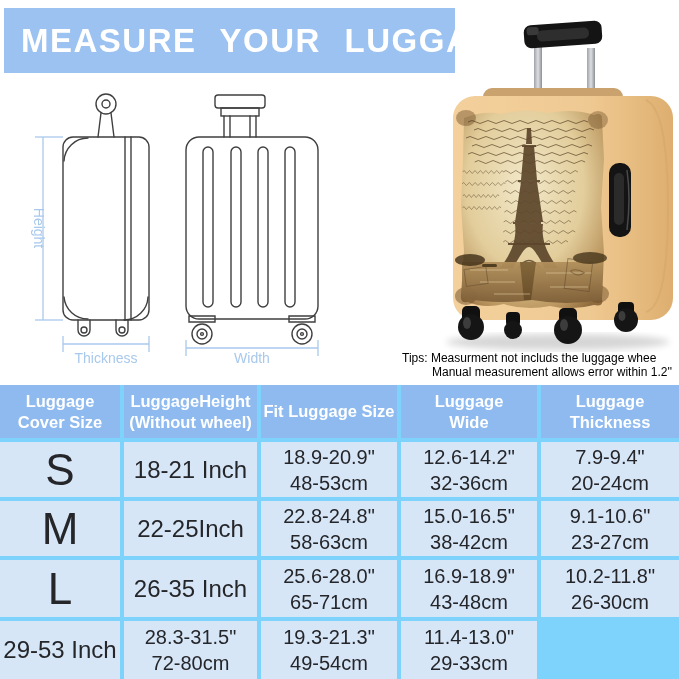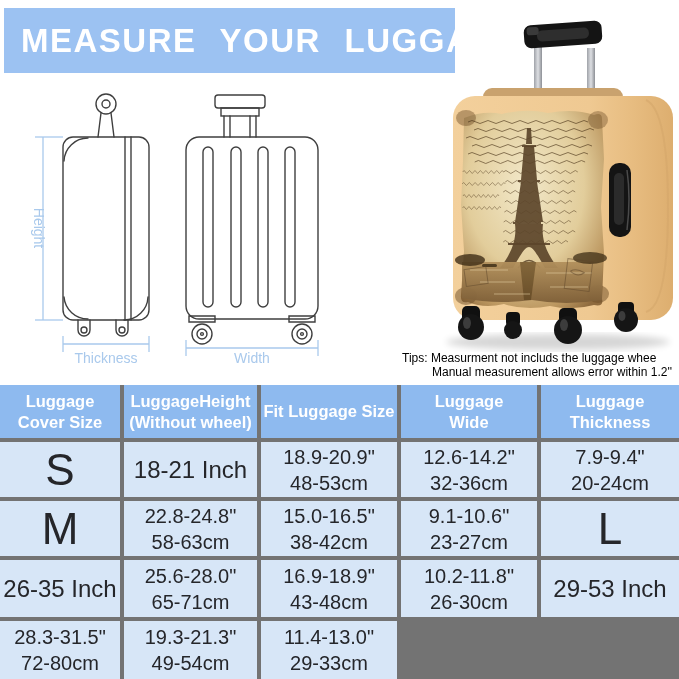--- a/index.html
+++ b/index.html
@@ -63,21 +63,21 @@
 
   
   .size-table {
     position: absolute;
     left: 0; top: 385px;
     width: 679px; height: 294px;
     display: grid;
     grid-template-columns: 120px 133px 136px 136px 1fr;
     grid-template-rows: 53px 55px 55px 57px 1fr;
     gap: 4px;
-    background: #737373;
+    background: #7dd3fc;
   }
   .cell {
     display: flex;
     align-items: center;
     justify-content: center;
     text-align: center;
     white-space: pre-line;
   }
   .cell.head {
     background: #8EBAEF;
@@ -320,20 +320,21 @@
     <div class="cell body size-cell">S</div>
     <div class="cell body fit-cell">18-21 Inch</div>
     <div class="cell body val-cell">18.9-20.9"
 48-53cm</div>
     <div class="cell body val-cell">12.6-14.2"
 32-36cm</div>
     <div class="cell body val-cell">7.9-9.4"
 20-24cm</div>
 
     <div class="cell body size-cell">M</div>
+    <div class="cell body fit-cell">22-25Inch</div>
     <div class="cell body val-cell">22.8-24.8"
 58-63cm</div>
     <div class="cell body val-cell">15.0-16.5"
 38-42cm</div>
     <div class="cell body val-cell">9.1-10.6"
 23-27cm</div>
 
     <div class="cell body size-cell">L</div>
     <div class="cell body fit-cell">26-35 Inch</div>
     <div class="cell body val-cell">25.6-28.0"

